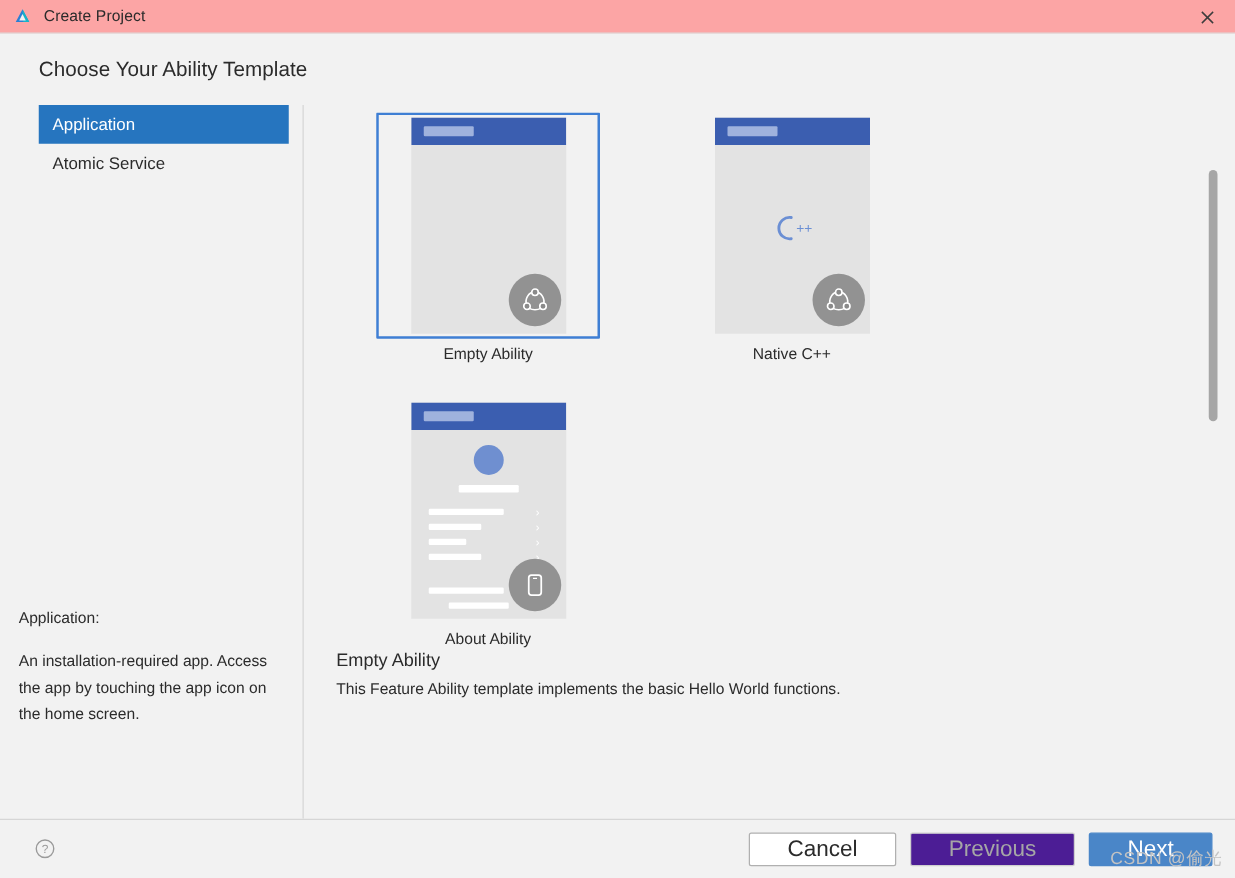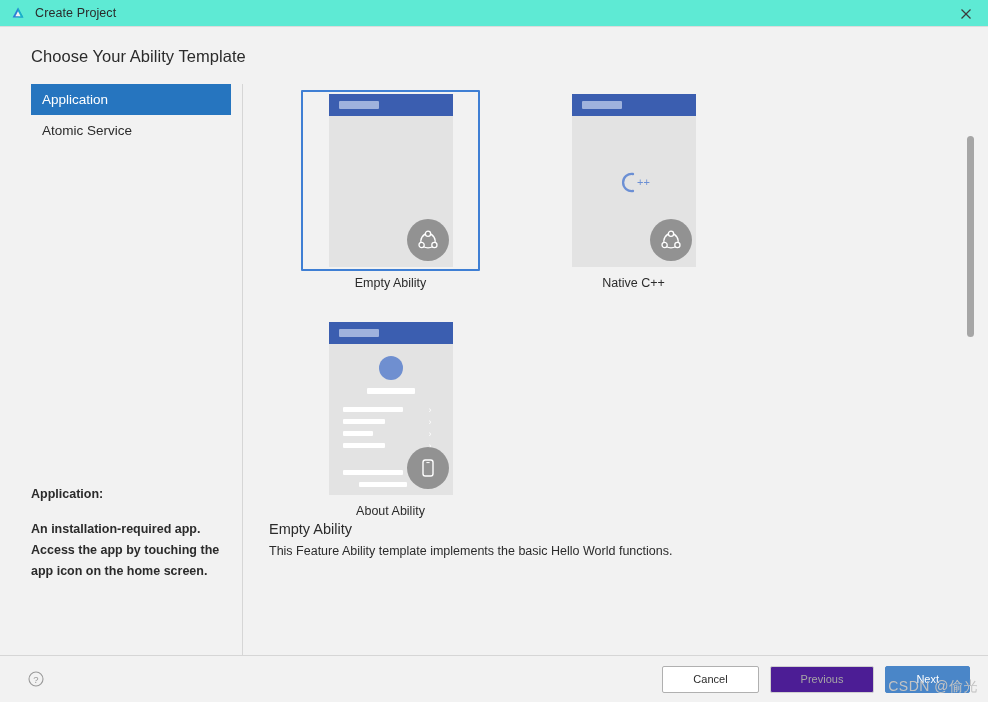--- a/index.html
+++ b/index.html
@@ -17,21 +17,21 @@
     width: 988px; height: 702px;
     background: #f2f2f2;
     display: flex;
     flex-direction: column;
   }
 
   
   .titlebar {
     height: 27px;
     min-height: 27px;
-    background: #5eead4;
+    background: #fca5a5;
     border-bottom: 1px solid #dcdcdc;
     display: flex;
     align-items: center;
     position: relative;
   }
   .titlebar-icon {
     width: 16px; height: 16px;
     margin-left: 10px; margin-right: 9px;
     position: relative;
   }
@@ -92,27 +92,26 @@
     cursor: pointer;
   }
   .side-item.active {
     background: #2675bf;
     color: #ffffff;
     margin-left: 31px;
   }
 
   .sidebar-desc {
     position: absolute;
-    left: 31px;
+    left: 15px;
     top: 400px;
     width: 200px;
     font-size: 12.5px;
     color: #2b2b2b;
     line-height: 21px;
-    font-weight: bold;
   }
   .sidebar-desc .lead { margin-bottom: 14px; }
 
   
   .main {
     flex: 1;
     position: relative;
     padding: 0 0 0 26px;
     display: flex;
     flex-direction: column;
@@ -326,21 +325,21 @@
   .btns {
     margin-left: auto;
     display: flex;
     align-items: center;
     gap: 11px;
   }
   .btn {
     height: 27px;
     min-width: 72px;
     padding: 0 30px;
-    font-size: 11px;
+    font-size: 18px;
     font-family: "Liberation Sans", sans-serif;
     border-radius: 2px;
     cursor: pointer;
     display: flex; align-items: center; justify-content: center;
   }
   .btn-default {
     background: #ffffff;
     border: 1px solid #b0b0b0;
     color: #2b2b2b;
   }

